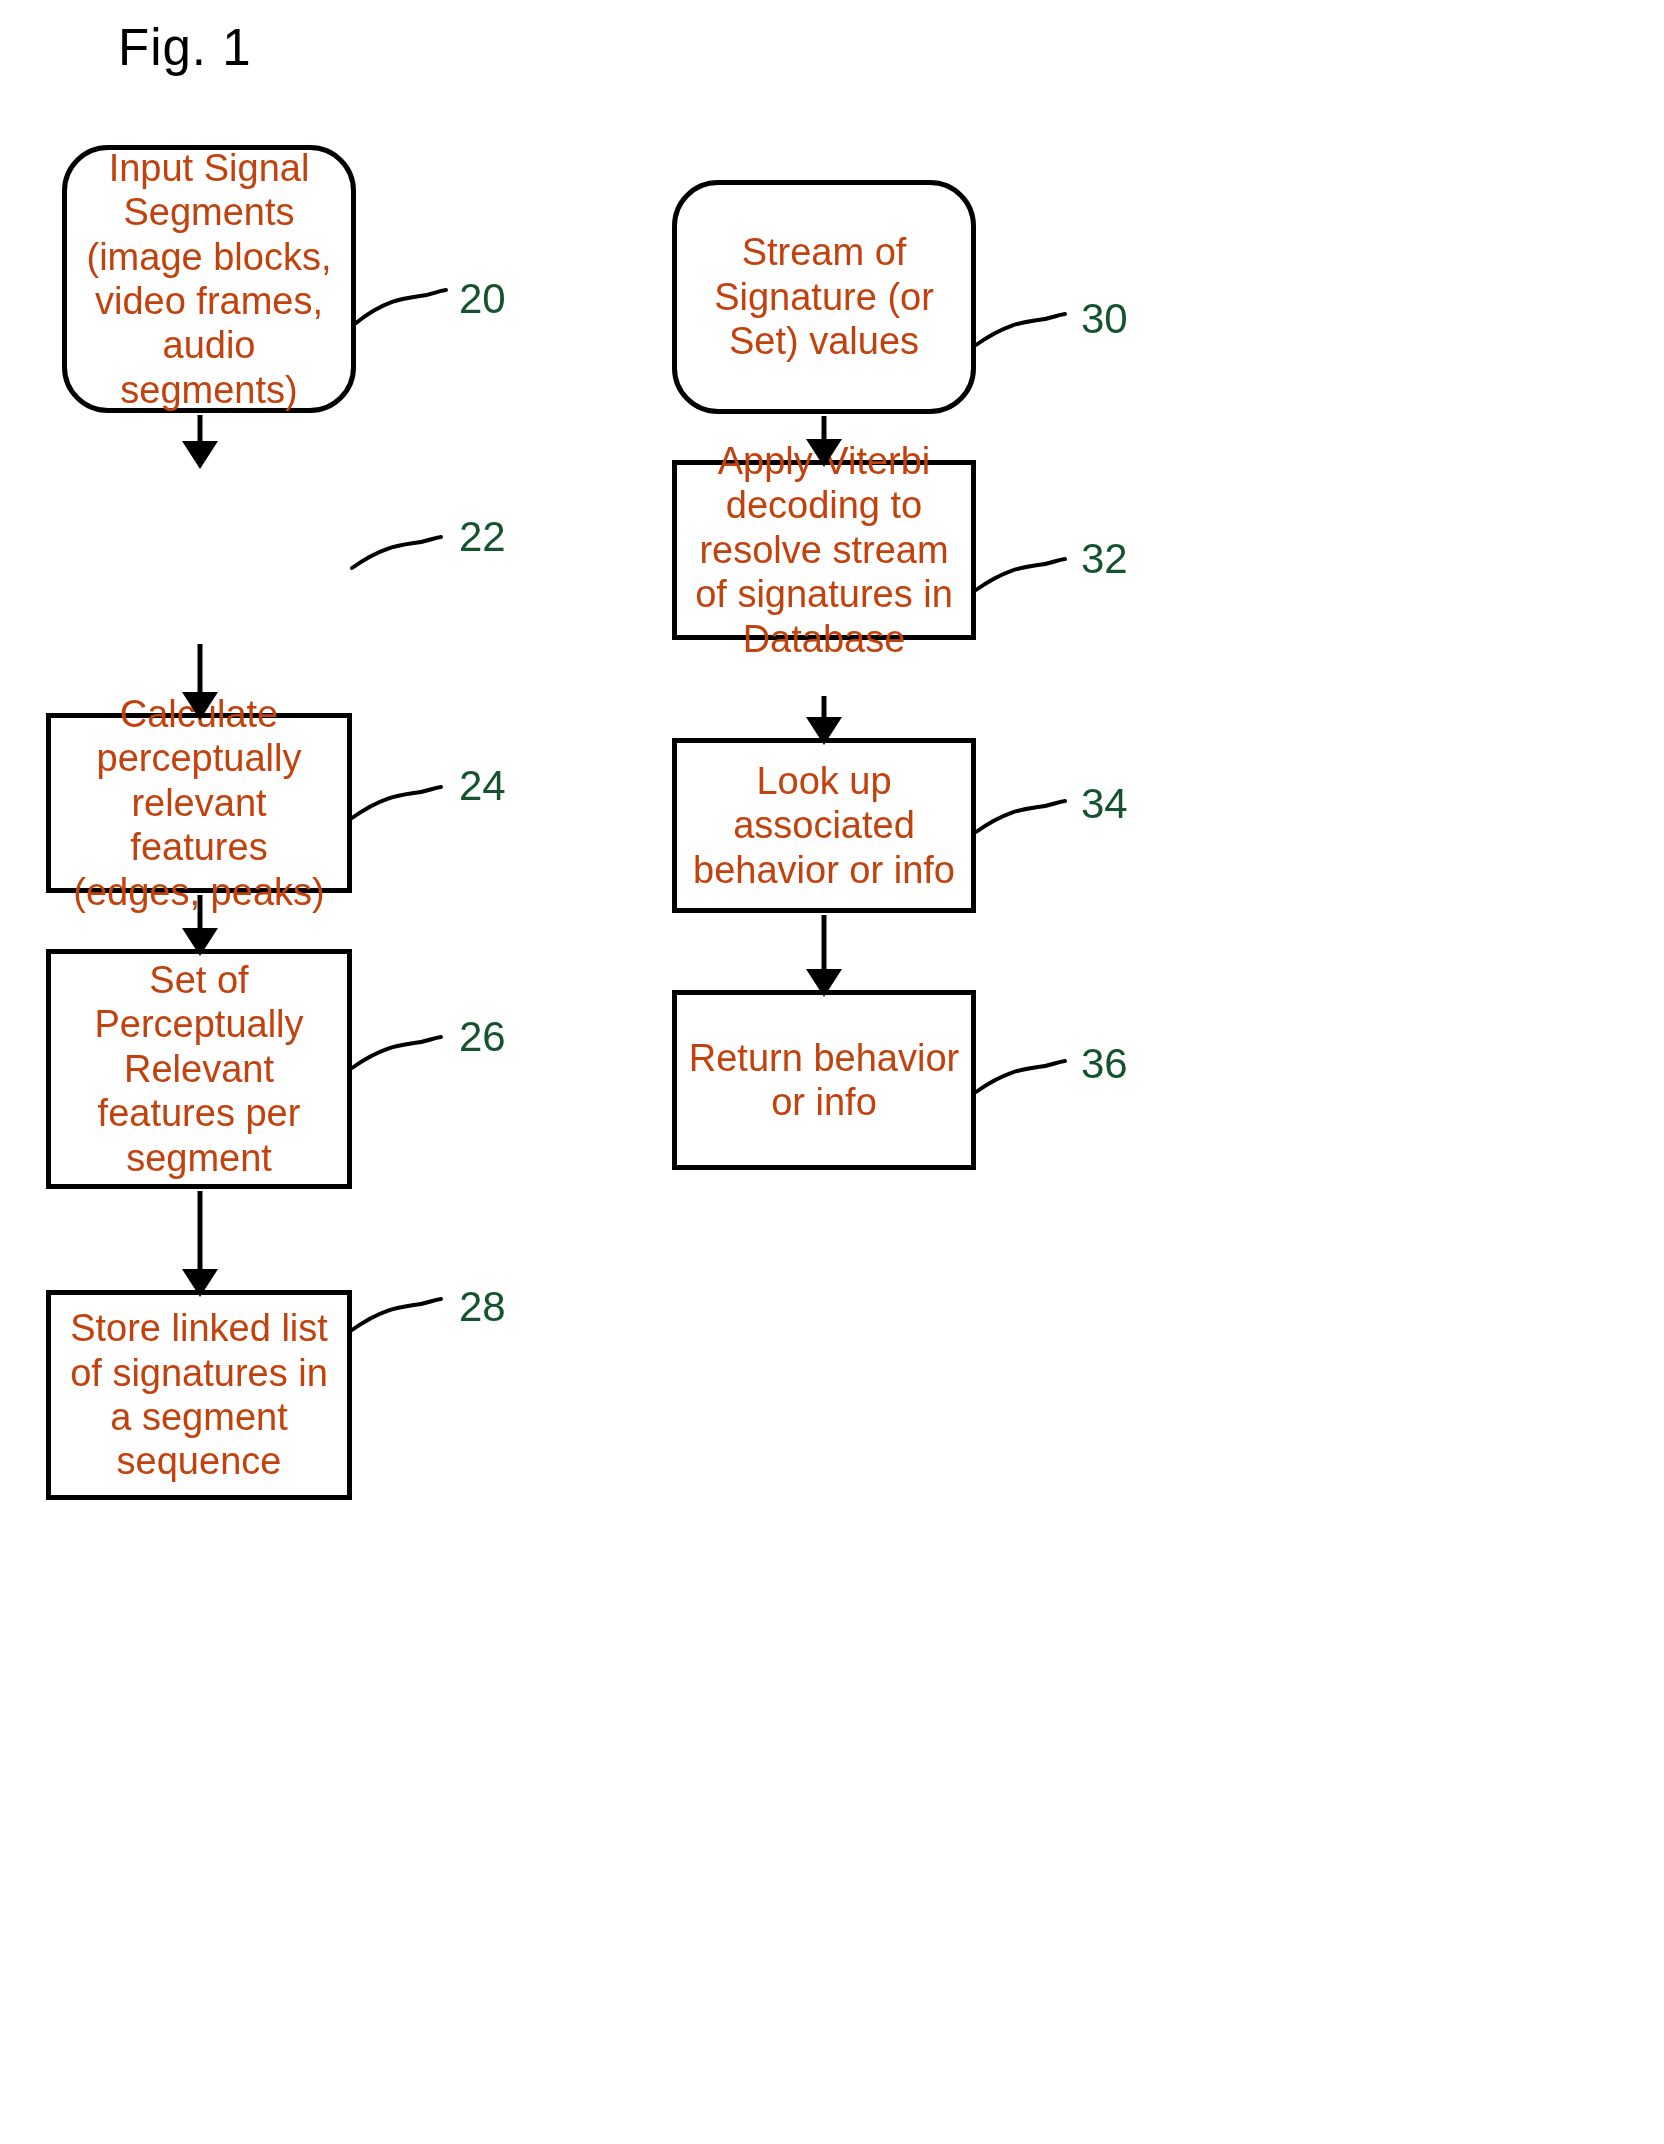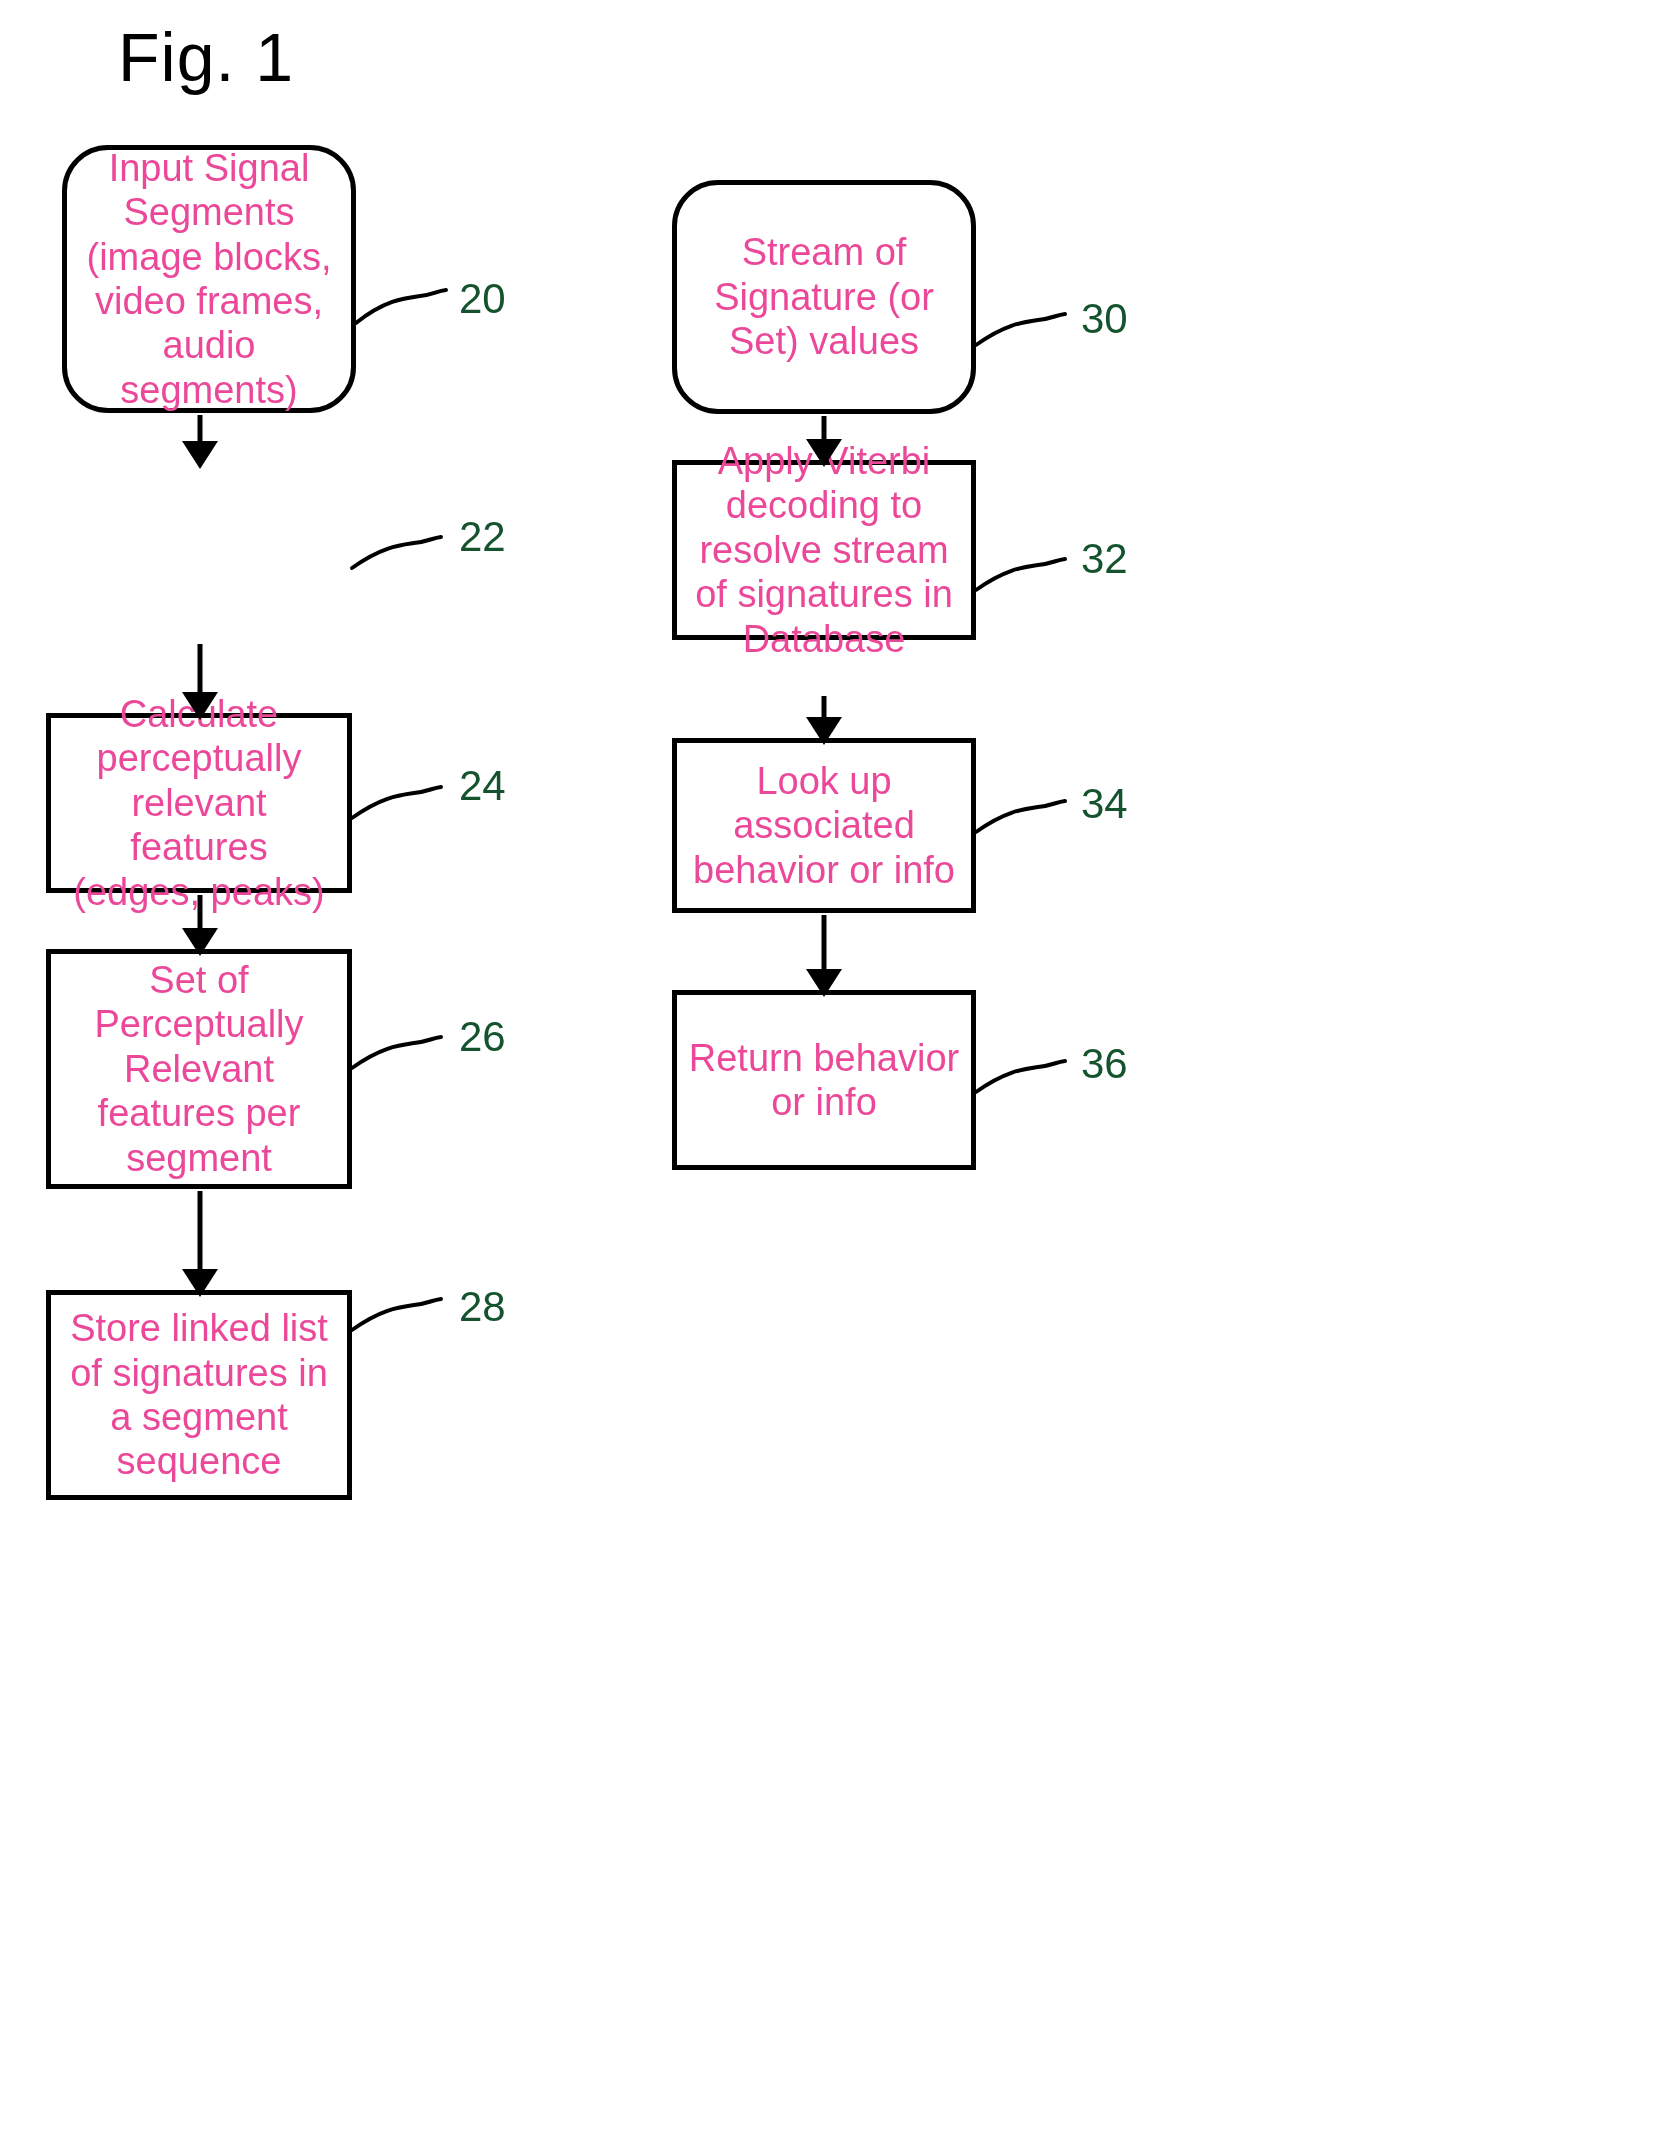--- a/index.html
+++ b/index.html
@@ -11,42 +11,42 @@
     position: relative;
     width: 1664px;
     height: 2144px;
     background: #ffffff;
     overflow: hidden;
     font-family: "Liberation Sans", sans-serif;
     color: #000000;
   }
   .fig-title {
     position: absolute;
-    font-size: 68px;
+    font-size: 51px;
     font-weight: 400;
     letter-spacing: 1px;
     white-space: nowrap;
     color: #000;
   }
   #fig1-title { left: 118px; top: 18px; }
   #fig2-title { left: 700px; top: 18px; }
 
   .node {
     position: absolute;
     box-sizing: border-box;
     border: 5px solid #000;
     background: #fff;
     display: flex;
     align-items: center;
     justify-content: center;
     text-align: center;
     font-size: 38px;
     line-height: 1.17;
     padding: 6px 10px;
-    color: #ec4899;
+    color: #c2410c;
   }
   .node.rounded { border-radius: 46px; }
   .node .txt { width: 100%; white-space: pre-line; }
 
   .ref {
     position: absolute;
     font-size: 42px;
     font-weight: 400;
     color: #14532d;
     white-space: nowrap;

